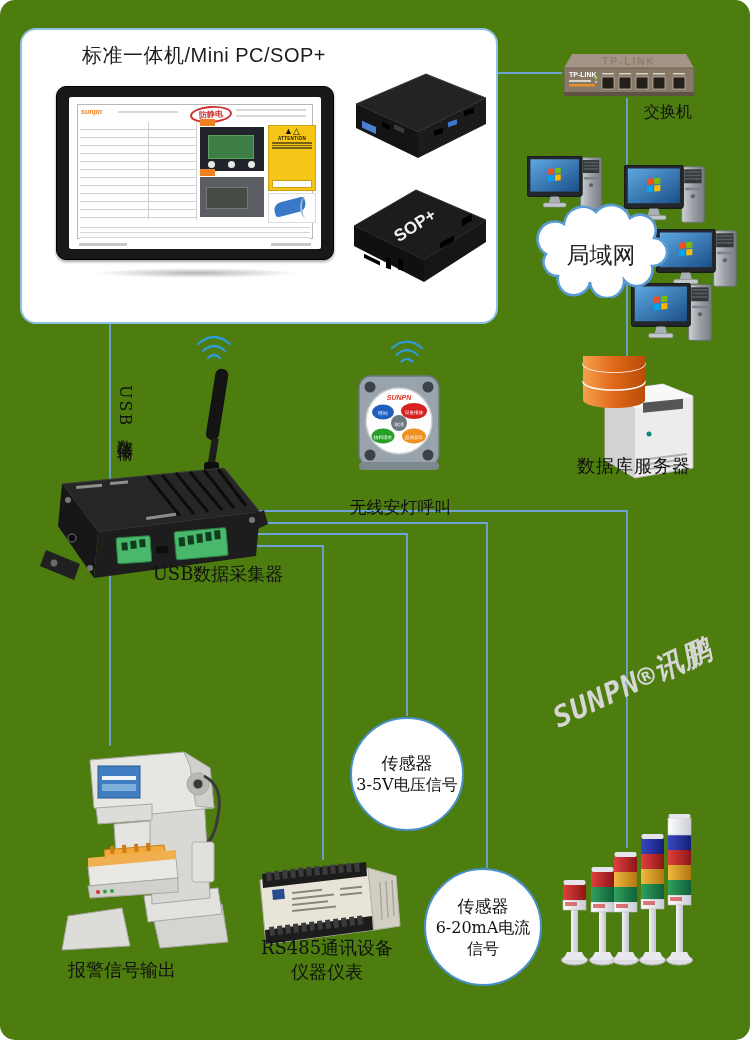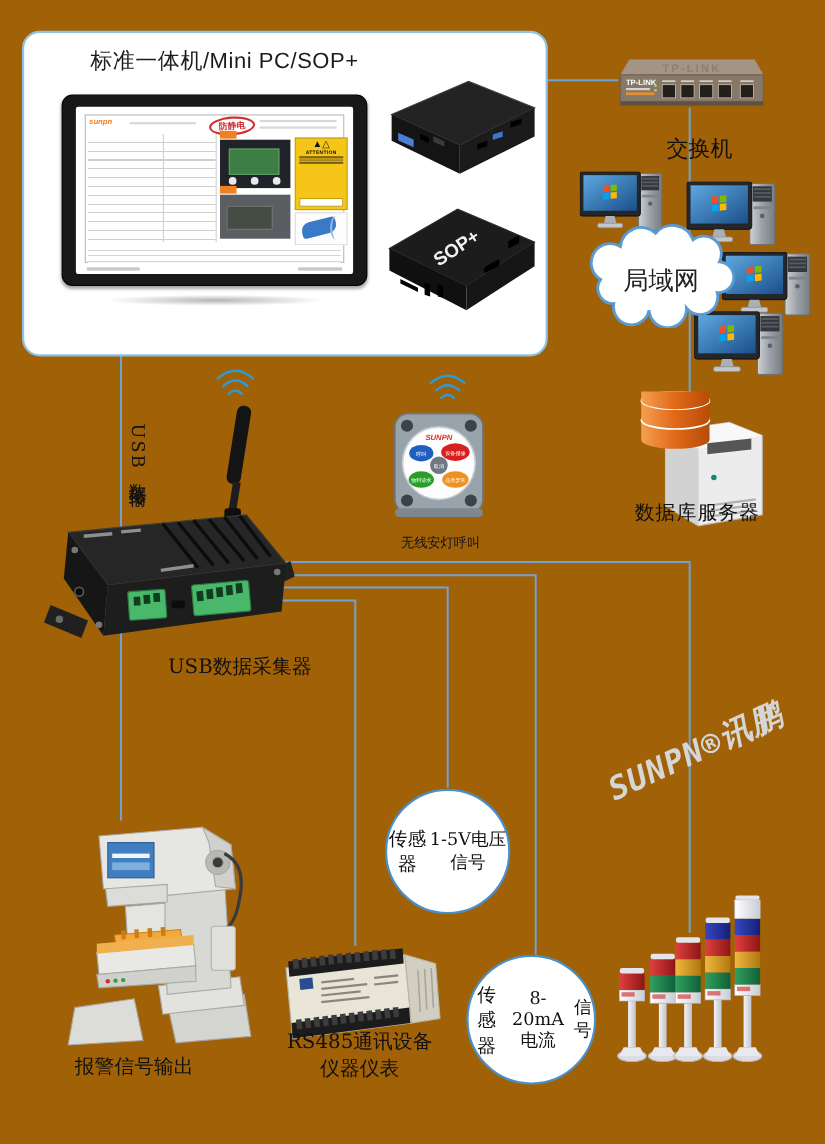--- a/index.html
+++ b/index.html
@@ -1,17 +1,17 @@
 <!DOCTYPE html>
 <html><head>
 <meta charset="utf-8">
 <style>
   html,body{margin:0;padding:0;background:#fff;}
-  #canvas{position:relative;width:750px;height:1040px;background:#a16207;overflow:hidden;
-          font-family:"Liberation Sans",sans-serif;}
+  #canvas{position:relative;width:750px;height:1040px;background:#4d7c0f;overflow:hidden;
+          font-family:"Liberation Sans",sans-serif;border-radius:15px;}
   .abs{position:absolute;}
   .lbl{font-family:"DejaVu Serif","Liberation Serif",serif;color:#111;text-align:center;}
   
   .group-box{left:20px;top:28px;width:474px;height:292px;border:2px solid #8fc1e3;border-radius:16px;background:#fff;}
   .box-title{left:82px;top:42px;width:300px;font-size:20px;color:#1c1c1c;text-align:left;letter-spacing:.5px;}
   
   .tablet{left:56px;top:86px;width:276px;height:172px;background:#181818;border:1px solid #000;
           border-radius:10px;box-shadow:0 2px 3px rgba(0,0,0,.35);}
   .tablet-shadow{left:96px;top:268px;width:200px;height:10px;border-radius:50%;
           background:radial-gradient(closest-side,rgba(90,90,90,.45),rgba(120,120,120,0));}
@@ -33,31 +33,31 @@
   .doc .photo2 .pcb{position:absolute;left:6px;top:10px;width:40px;height:20px;background:#454c44;border:1px solid #777;}
   .doc .tag{position:absolute;width:15px;height:7px;background:#f08020;}
   .doc .warn{position:absolute;left:190px;top:20px;width:46px;height:64px;background:#f5c518;border:1px solid #c8a010;}
   .doc .warn .tri{color:#111;font-size:9px;line-height:10px;text-align:center;}
   .doc .warn .wtxt{font-size:4.5px;font-weight:bold;color:#111;text-align:center;letter-spacing:.3px;}
   .doc .warn .wline{margin:1px 3px;height:1.5px;background:#111;opacity:.55;}
   .doc .strap{position:absolute;left:190px;top:88px;width:46px;height:28px;background:#fdfdfd;border:1px solid #ddd;}
   .doc .strap .blue{position:absolute;left:5px;top:6px;width:32px;height:14px;background:#3a78c8;border-radius:8px 3px 8px 3px;transform:rotate(-14deg);}
   .doc .strap .cord{position:absolute;right:3px;top:2px;width:10px;height:22px;border-left:2px solid #9db8d8;border-radius:50%;}
   
-  .switch-label{left:596px;top:102px;width:80px;font-size:20px;margin-top:20px;}
+  .switch-label{left:628px;top:102px;width:80px;font-size:16px;}
   .cloud-text{left:556px;top:240px;width:90px;font-size:23px;color:#222;}
   .db-label{left:568px;top:454px;width:132px;font-size:18px;letter-spacing:1px;}
   .usb-vert{left:114px;top:350px;writing-mode:vertical-rl;text-orientation:mixed;font-size:16px;letter-spacing:2px;height:120px;}
-  .collector-label{left:138px;top:594px;width:160px;font-size:18px;}
-  .andon-label{left:328px;top:485px;width:145px;font-size:12px;}
+  .collector-label{left:138px;top:562px;width:160px;font-size:18px;}
+  .andon-label{left:328px;top:496px;width:145px;font-size:17px;}
   .machine-label{left:38px;top:958px;width:168px;font-size:18px;line-height:24px;}
   .rs485-label{left:238px;top:936px;width:178px;font-size:18px;line-height:24px;}
   .alarm-label{left:548px;top:982px;width:150px;font-size:18px;}
   
-  .circle{border:2px solid #4a90c8;border-radius:50%;background:#fff;display:flex;flex-direction:row;
+  .circle{border:2px solid #4a90c8;border-radius:50%;background:#fff;display:flex;flex-direction:column;
           align-items:center;justify-content:center;}
   .c1{left:350px;top:717px;width:110px;height:110px;}
   .c2{left:424px;top:868px;width:114px;height:114px;}
   .circle .t1{font-size:17px;}
   .circle .t2{font-size:16px;}
   
   .watermark{left:512px;top:628px;width:240px;height:110px;transform:rotate(-25deg);
              color:#d6d6d6;font-size:29px;font-style:italic;font-weight:bold;
              font-family:"DejaVu Sans Mono","Liberation Mono",monospace;letter-spacing:1px;text-align:center;line-height:110px;}
   svg{display:block;}
@@ -375,25 +375,25 @@
     <text x="26" y="64.5" text-anchor="middle" fill="#fff" font-size="4.6">物料请求</text>
     <ellipse cx="57" cy="62" rx="12" ry="7.5" fill="#f09020"></ellipse>
     <text x="57" y="64.5" text-anchor="middle" fill="#fff" font-size="4.6">品质异常</text>
     <circle cx="42" cy="49" r="8" fill="#6e7880"></circle>
     <text x="42" y="51.5" text-anchor="middle" fill="#fff" font-size="4.6">取消</text>
   </svg>
   <div class="abs andon-label lbl">无线安灯呼叫</div>
 
   <div class="abs circle c1">
     <div class="t1 lbl">传感器</div>
-    <div class="t2 lbl">1-5V电压信号</div>
+    <div class="t2 lbl">3-5V电压信号</div>
   </div>
   <div class="abs circle c2">
     <div class="t1 lbl">传感器</div>
-    <div class="t2 lbl">8-20mA电流</div>
+    <div class="t2 lbl">6-20mA电流</div>
     <div class="t2 lbl">信号</div>
   </div>
 
   <svg class="abs" style="left:52px;top:746px" width="184" height="208" viewBox="0 0 184 208">
     <g stroke="#a8a8a4" stroke-width="1">
       <polygon points="16,170 70,162 78,200 10,204" fill="#dcdcd8"></polygon>
       <polygon points="100,166 170,158 176,196 108,202" fill="#d4d4d0"></polygon>
       <polygon points="92,150 166,142 170,168 96,176" fill="#e2e2de"></polygon>
       <polygon points="96,58 152,52 158,152 100,158" fill="#d8d8d4"></polygon>
       <polygon points="38,14 132,6 158,22 162,62 100,68 42,62" fill="#e6e6e2"></polygon>

